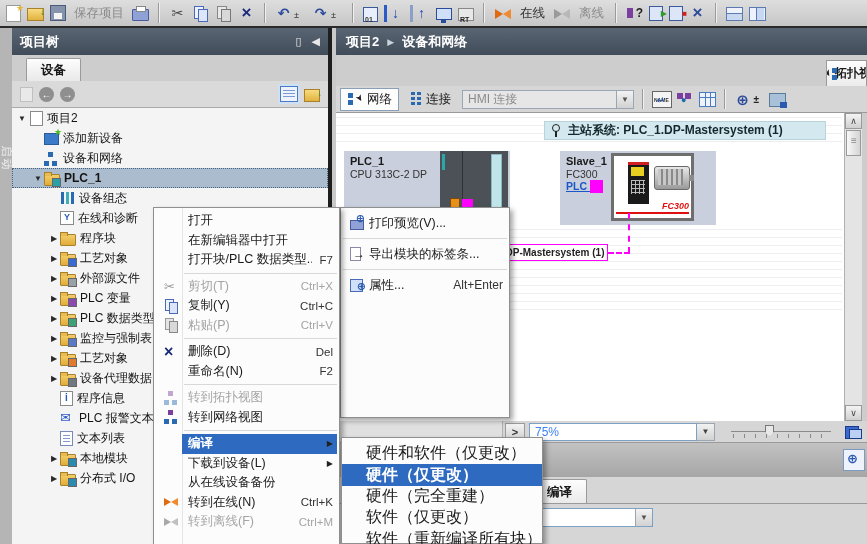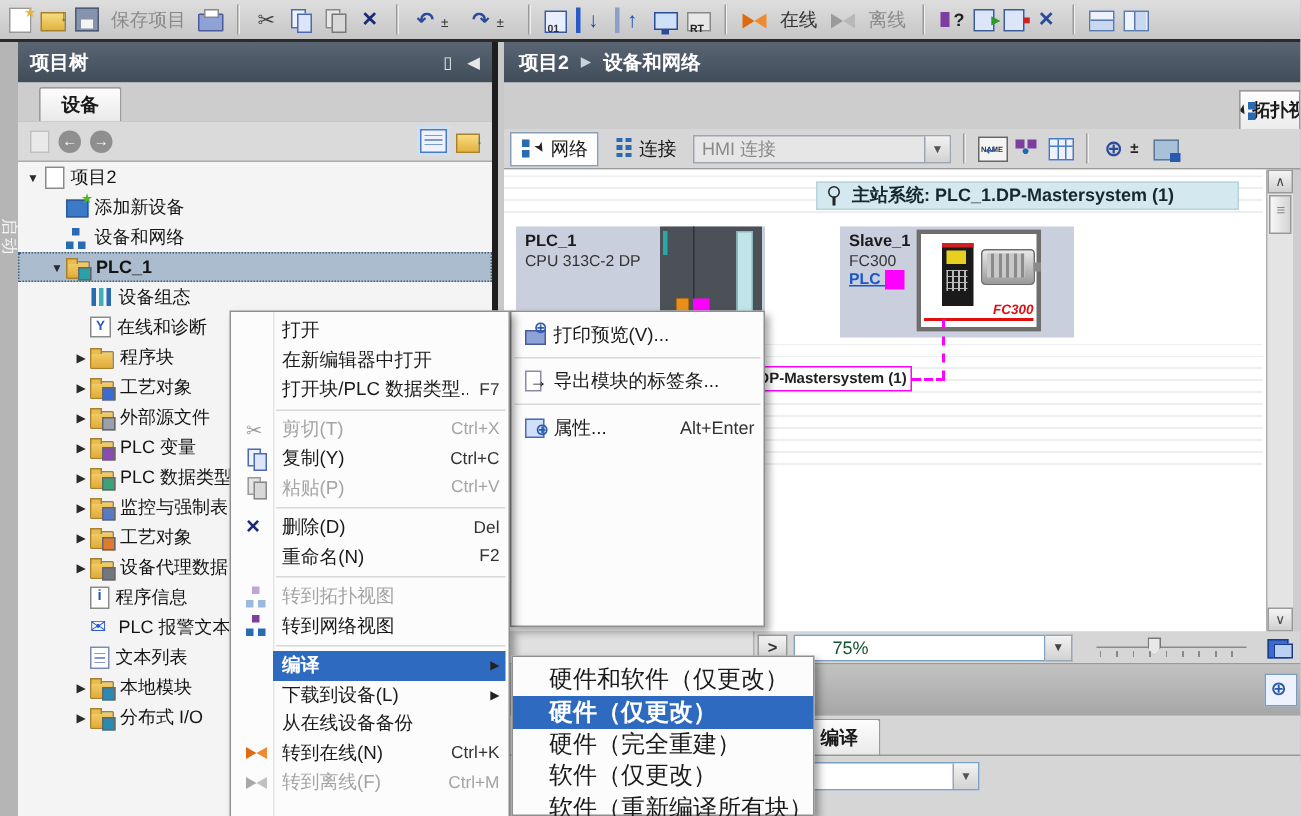--- a/index.html
+++ b/index.html
@@ -134,21 +134,21 @@
   .ni-conn{width:12px;height:14px;position:relative;}
   .ni-conn::before{content:"";position:absolute;left:1px;top:0;width:4px;height:14px;
      background:repeating-linear-gradient(#2a6ab0 0 3px,transparent 3px 5px);}
   .ni-conn::after{content:"";position:absolute;left:7px;top:0;width:4px;height:14px;
      background:repeating-linear-gradient(#2a6ab0 0 3px,transparent 3px 5px);}
   .combo{background:#e6e6e6;border:1px solid #9aa6b2;height:19px;display:flex;align-items:center;box-sizing:border-box;}
   .combo .val{flex:1;padding:0 5px;color:#8a8a8a;font-size:12px;white-space:nowrap;overflow:hidden;}
   .combo .dd{width:16px;height:100%;background:linear-gradient(#f2f2f2,#d2d2d2);border-left:1px solid #9aa6b2;
              font-size:8px;color:#555;text-align:center;line-height:17px;}
   .combo.en{background:#fff;border-color:#7da1c4;}
-  .combo.en .val{color:#14532d;margin-left:20px;}
+  .combo.en .val{color:#3b82f6;}
   .ni-name{border:1px solid #666;background:#f4f4f4;width:18px;height:15px;position:relative;}
   .ni-name::before{content:"NAME";position:absolute;left:1px;top:0;font-size:5px;font-weight:bold;color:#333;}
   .ni-name::after{content:"↵";position:absolute;left:4px;bottom:-2px;font-size:9px;color:#2a5ab0;font-weight:bold;}
   .ni-eye{width:17px;height:14px;position:relative;}
   .ni-eye::before{content:"";position:absolute;left:0;top:1px;width:6px;height:6px;background:#7b3fa0;box-shadow:8px 0 0 #7b3fa0;}
   .ni-eye::after{content:"●";position:absolute;left:4px;bottom:-3px;color:#1a6ab0;font-size:9px;}
   .ni-grid{border:1px solid #4a7ac0;width:15px;height:13px;position:relative;background:#eef2fc;}
   .ni-grid::before{content:"";position:absolute;inset:0;
      background:linear-gradient(#4a7ac0,#4a7ac0) 0 4px/100% 1px no-repeat,linear-gradient(#4a7ac0,#4a7ac0) 5px 0/1px 100% no-repeat,linear-gradient(#4a7ac0,#4a7ac0) 10px 0/1px 100% no-repeat;}
   .ni-zoom::before{content:"⊕";font-size:15px;color:#2a4a9a;font-weight:bold;}

